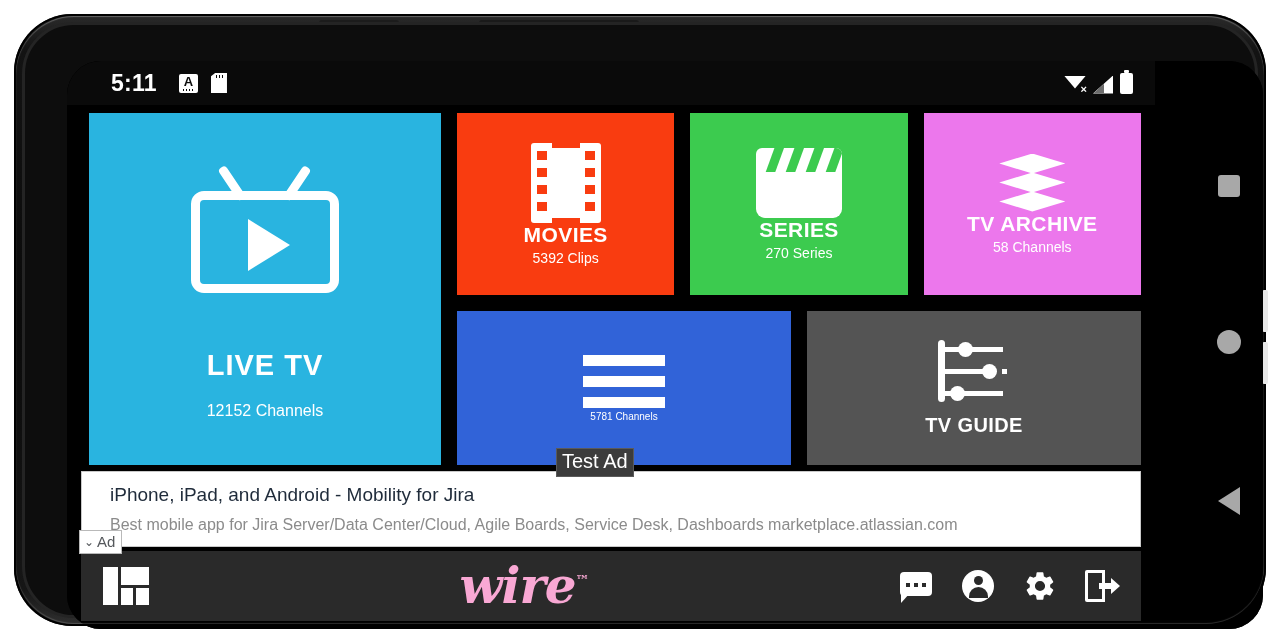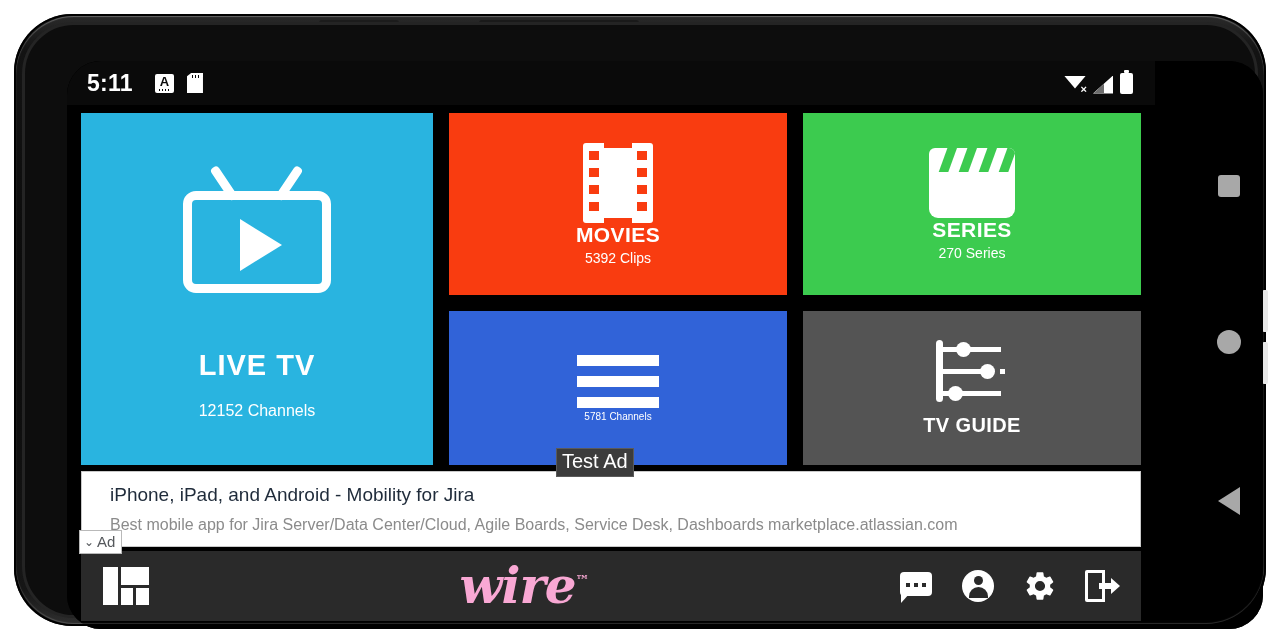--- a/index.html
+++ b/index.html
@@ -98,21 +98,21 @@
     width: 1088px; height: 568px;
     background: #000;
     display: flex; flex-direction: column;
   }
 
   
   .statusbar {
     height: 44px; background: #0a0a0a; flex: 0 0 44px;
     display: flex; align-items: center; padding: 0 22px 0 20px; color: #fff;
   }
-  .sb-time { font-size: 23px; font-weight: bold; letter-spacing: .3px; }
+  .sb-time { font-size: 23px; font-weight: bold; letter-spacing: .3px; margin-left: 24px; }
   .sb-left-icons { display: flex; align-items: center; gap: 13px; margin-left: 22px; }
   .sb-spacer { flex: 1; }
   .sb-right-icons { display: flex; align-items: flex-end; gap: 7px; }
   .ico-kb {
     width: 19px; height: 19px; background: #fff; border-radius: 2px;
     color: #0a0a0a; font-size: 13px; font-weight: bold; line-height: 15px; text-align: center;
     position: relative;
   }
   .ico-kb::after { content:""; position:absolute; left:4px; bottom:2px; width:11px; height:2px;
     background: repeating-linear-gradient(90deg,#0a0a0a 0 1px,transparent 1px 3px); }
@@ -129,21 +129,21 @@
     position:absolute; right:-1px; bottom:0px; color:#fff; font-size:11px; font-weight:bold; line-height:10px;
   }
   .ico-sig { width: 20px; height: 18px; background:#fff; clip-path: polygon(100% 0, 100% 100%, 0 100%); position:relative; }
   .ico-sig::before { content:""; position:absolute; left:0; bottom:0; width:11px; height:10px; background:#6d6d6d;
     clip-path: polygon(100% 0, 100% 100%, 0 100%); }
   .ico-batt { width: 13px; height: 21px; background:#fff; border-radius:2px; position: relative; }
   .ico-batt::before { content:""; position:absolute; left:4px; top:-3px; width:5px; height:3px; background:#fff; border-radius:1px; }
 
   
   .grid-area { flex: 1; padding: 8px 14px 4px 14px; display: flex; gap: 16px; }
-  .col-live { flex: 0 0 352px; display: flex; }
+  .col-live { flex: 0 0 352px; display: flex; margin-left: 8px; }
   .col-rest { flex: 1; display: flex; flex-direction: column; gap: 16px; }
   .row { display: flex; gap: 16px; }
   .row.r1 { flex: 0 0 182px; }
   .row.r2 { flex: 1; }
   .tile {
     flex: 1; position: relative;
     display: flex; flex-direction: column; align-items: center; justify-content: center;
     color: #fff; text-align: center; cursor: pointer; user-select: none;
   }
   .tile .t-title { font-size: 21px; font-weight: bold; letter-spacing: .4px; }
@@ -378,20 +378,31 @@
                         <i style="left:34px"></i>
                         <i style="left:54px"></i>
                         <i style="left:74px"></i>
                     </div>
                   </div>
                 </div>
                 <div class="t-title">SERIES</div>
                 <div class="t-sub">270 Series</div>
               </div>
 
+              <div class="tile" style="background:#ec77ec; --tile-bg:#ec77ec">
+                <div class="icon-wrap">
+                  <div class="layers-ico">
+                    <div class="ly l1"></div>
+                      <div class="ly l2"></div>
+                      <div class="ly l3"></div>
+                  </div>
+                </div>
+                <div class="t-title">TV ARCHIVE</div>
+                <div class="t-sub">58 Channels</div>
+              </div>
 
             </div>
 
             <div class="row r2">
 
               <div class="tile tile-row2" style="background:#3163d8; --tile-bg:#3163d8">
                 <div class="icon-wrap">
                   <div class="ham-ico">
                       <i></i>
                       <i></i>

